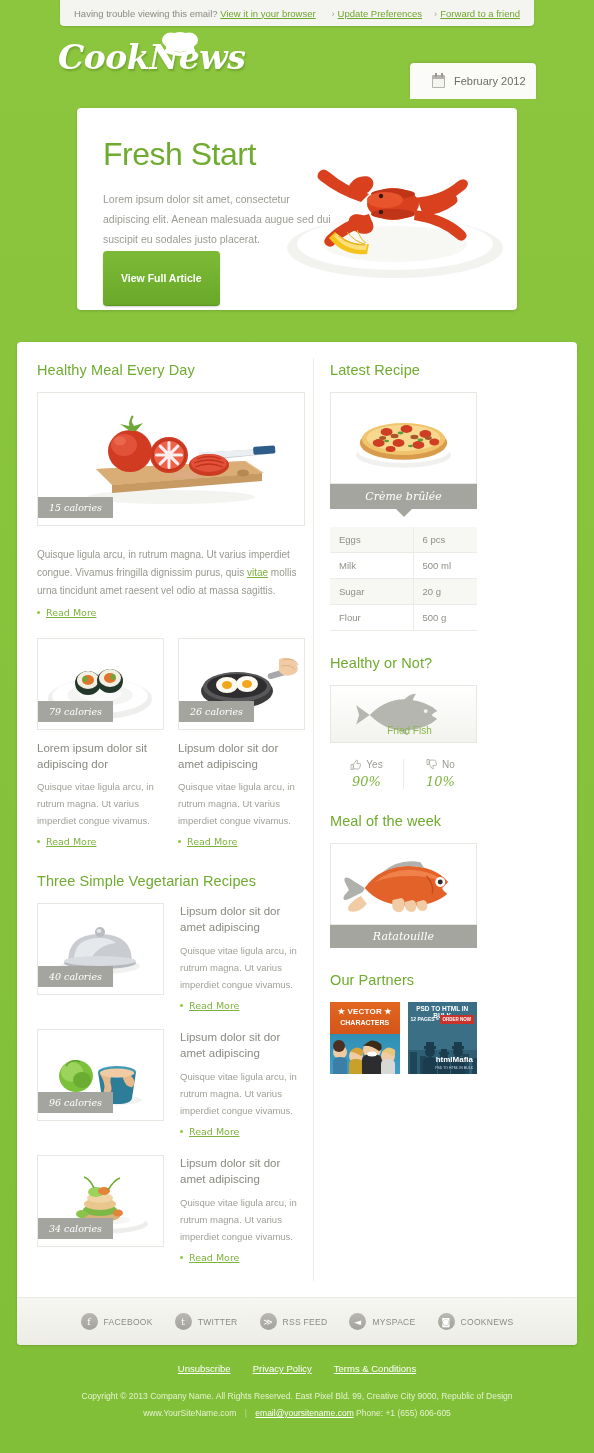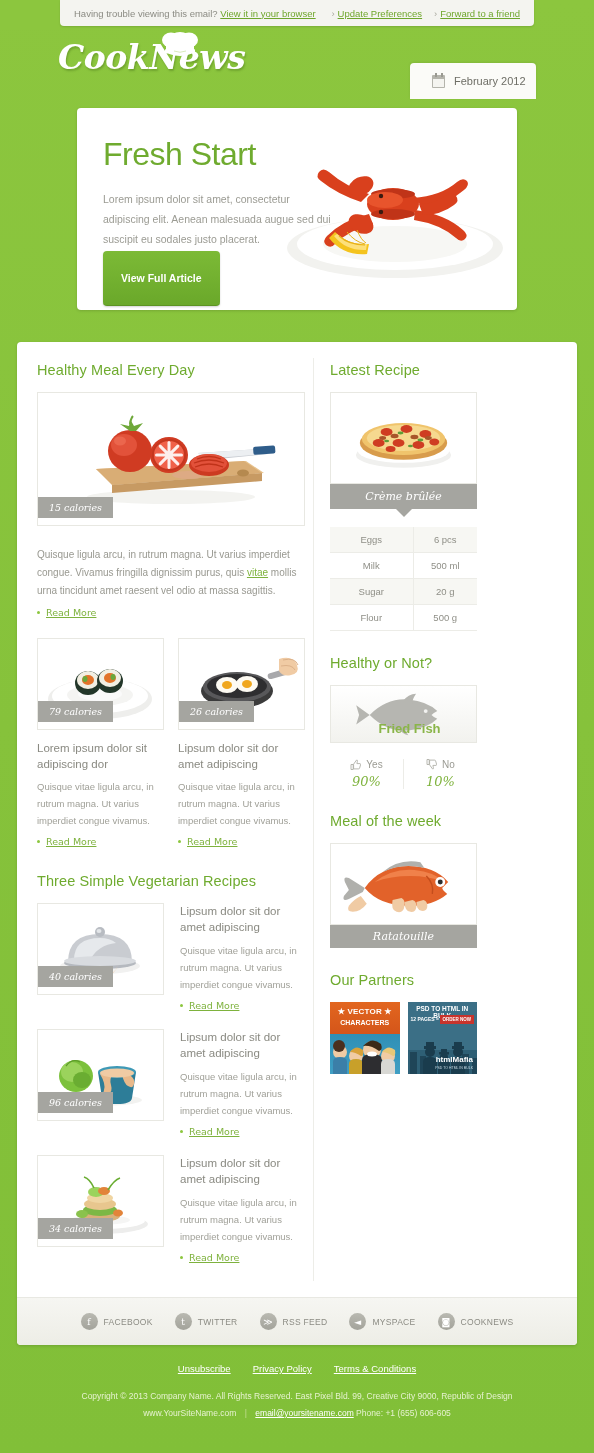--- a/index.html
+++ b/index.html
@@ -303,21 +303,20 @@
     border-left: 8px solid transparent;
     border-right: 8px solid transparent;
     border-top: 8px solid #a5a5a0;
   }
   table.ing {
     width: 100%;
     border-collapse: collapse;
     margin-top: 18px;
     font-size: 9.5px;
     color: #8f8f87;
-    text-align: center;
   }
   table.ing td {
     padding: 7px 9px;
     border-bottom: 1px solid #ecece7;
   }
   table.ing tr:nth-child(odd) td { background: #f7f7f3; }
   table.ing td.qty {
     border-left: 1px solid #ecece7;
     width: 64px;
   }
@@ -326,23 +325,23 @@
   .hn-box {
     border: 1px solid #e8e8e2;
     background: linear-gradient(180deg,#ffffff 0%, #f2f2ee 100%);
     height: 58px;
     position: relative;
   }
   .hn-label {
     position: absolute;
     left: 12px; right: 0; bottom: 6px;
     text-align: center;
-    font-size: 13px;
+    font-size: 10px;
     color: #8ab549;
-    font-weight: bold;
+    font-weight: normal;
   }
   .hn-stats {
     display: flex;
     margin-top: 16px;
   }
   .hn-stat {
     flex: 1;
     text-align: center;
   }
   .hn-stat + .hn-stat { border-left: 1px solid #ecece7; }

